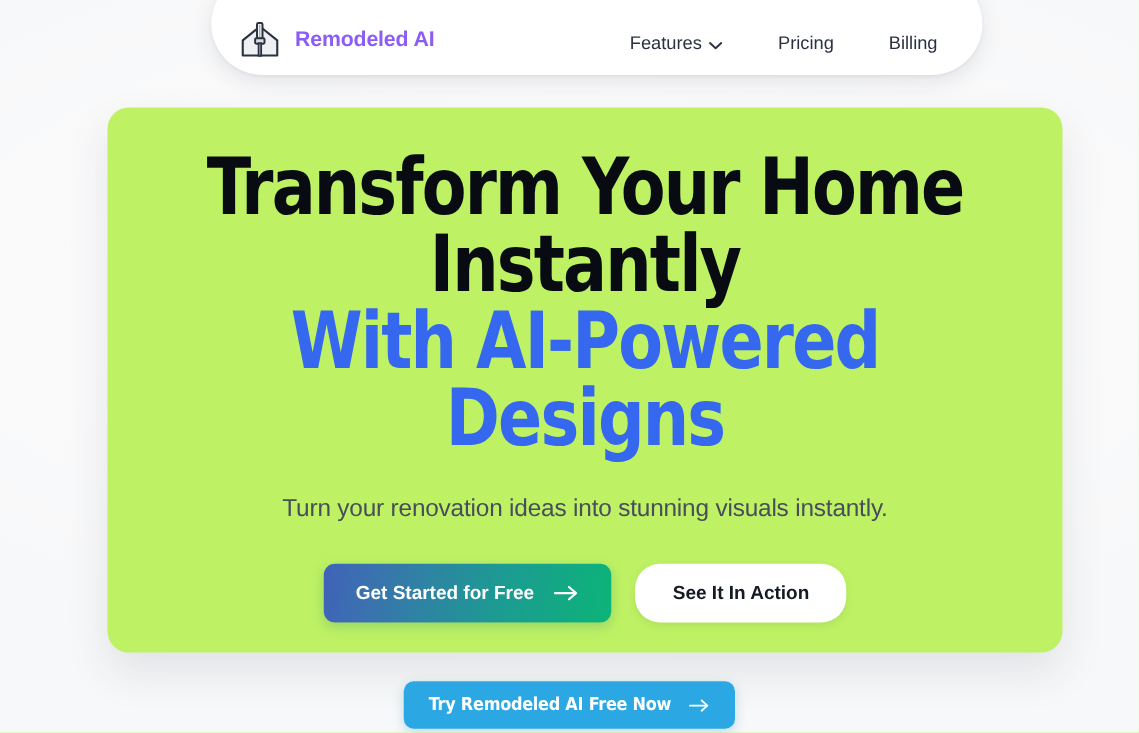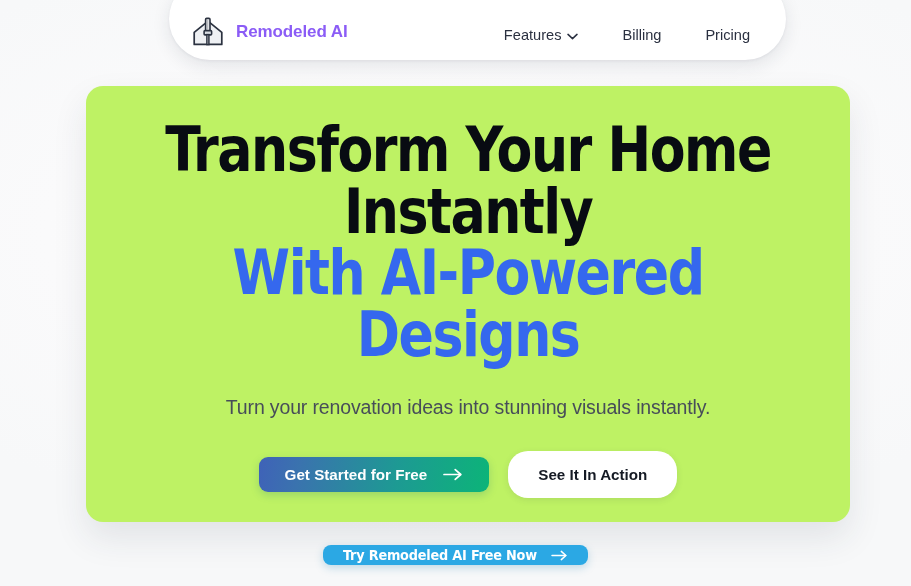--- a/index.html
+++ b/index.html
@@ -150,21 +150,21 @@
     margin-top: 32px;
     display: flex;
     align-items: center;
     gap: 19px;
   }
 
   .btn-primary {
     border: none;
     border-radius: 9px;
     padding: 0 26px;
-    height: 35px;
+    height: 47px;
     display: flex;
     align-items: center;
     gap: 16px;
     background: linear-gradient(100deg, #3f62b8 0%, #3a73ae 18%, #1d9a93 60%, #0cb478 100%);
     color: #ffffff;
     font-size: 15.2px;
     font-weight: bold;
     cursor: pointer;
     font-family: inherit;
     box-shadow: 0 3px 9px rgba(25, 110, 120, 0.22);
@@ -203,21 +203,21 @@
     right: 0;
     top: 545px;
     display: flex;
     justify-content: center;
     z-index: 10;
   }
 
   .btn-bottom {
     border: none;
     border-radius: 8px;
-    height: 20px;
+    height: 38px;
     padding: 0 20px;
     display: flex;
     align-items: center;
     gap: 14px;
     background: #2ba8e4;
     color: #ffffff;
     font-size: 14.3px;
     font-weight: bold;
     cursor: pointer;
     font-family: "DejaVu Sans Condensed", "Liberation Sans Narrow", "Liberation Sans", sans-serif;
@@ -250,25 +250,25 @@
   <div class="nav-links">
 
     <button class="nav-link">
       <span>Features</span>
       <svg class="chev" viewBox="0 0 11 7">
         <path d="M1 1.4 L5.5 5.6 L10 1.4" fill="none" stroke="#2a3040" stroke-width="1.5" stroke-linecap="round" stroke-linejoin="round"></path>
       </svg>
     </button>
 
     <button class="nav-link">
+      <span>Pricing</span>
+    </button>
+
+    <button class="nav-link">
       <span>Billing</span>
-    </button>
-
-    <button class="nav-link">
-      <span>Pricing</span>
     </button>
 
   </div>
 </nav>
 
 <section class="hero-card">
 
   <h1 class="headline">
     <span class="plain">Transform Your Home</span>
     <span class="plain">Instantly</span>

